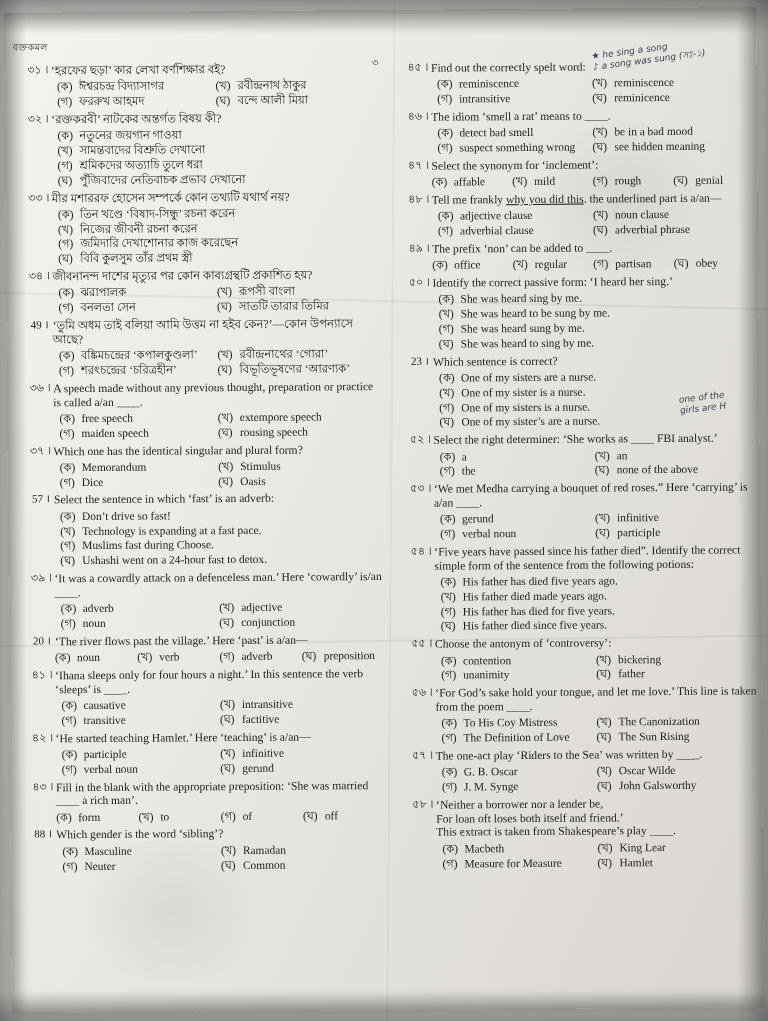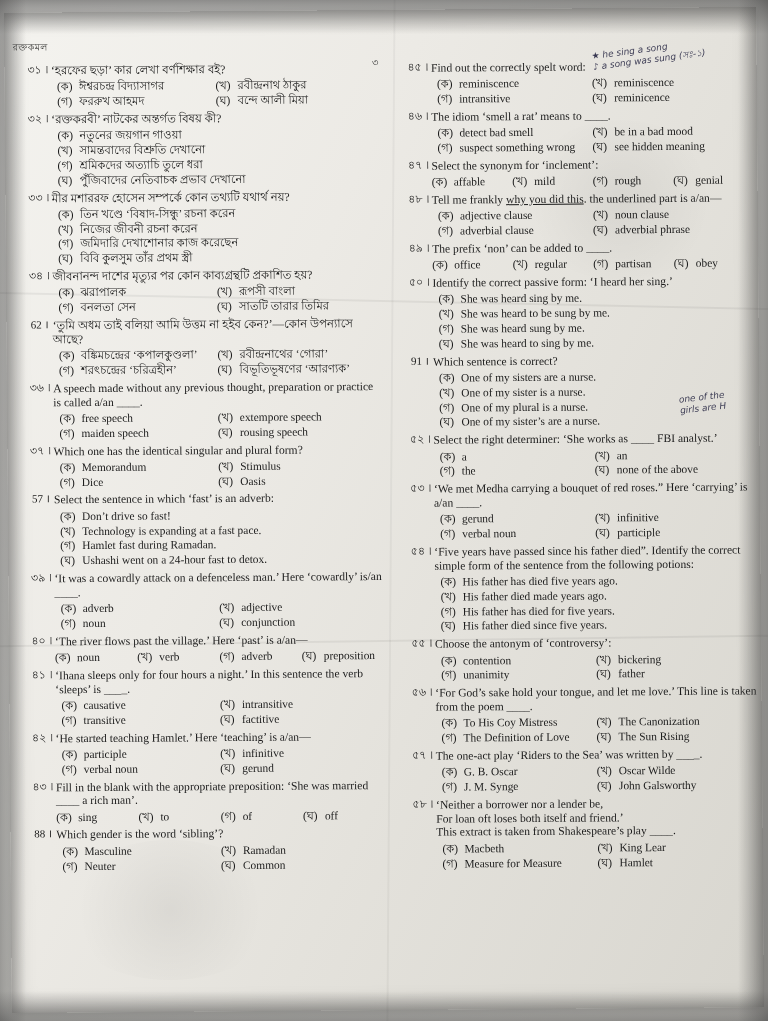--- a/index.html
+++ b/index.html
@@ -240,21 +240,21 @@
               </div>
               <div class="opt">
                 <span class="lbl">(ঘ)</span>
                 <span>সাতটি তারার তিমির</span>
               </div>
             </div>
           </div>
         </div>
         <div class="q">
           <div class="qline">
-            <div class="qnum">62 ।</div>
+            <div class="qnum">49 ।</div>
             <div class="qtext">‘তুমি অধম তাই বলিয়া আমি উত্তম না হইব কেন?’—কোন উপন্যাসে আছে?</div>
           </div>
           <div class="opts two">
             <div class="optrow">
               <div class="opt">
                 <span class="lbl">(ক)</span>
                 <span>বঙ্কিমচন্দ্রের ‘কপালকুণ্ডলা’</span>
               </div>
               <div class="opt">
                 <span class="lbl">(খ)</span>
@@ -343,21 +343,21 @@
             </div>
             <div class="optrow">
               <div class="opt">
                 <span class="lbl">(খ)</span>
                 <span>Technology is expanding at a fast pace.</span>
               </div>
             </div>
             <div class="optrow">
               <div class="opt">
                 <span class="lbl">(গ)</span>
-                <span>Hamlet fast during Ramadan.</span>
+                <span>Muslims fast during Choose.</span>
               </div>
             </div>
             <div class="optrow">
               <div class="opt">
                 <span class="lbl">(ঘ)</span>
                 <span>Ushashi went on a 24-hour fast to detox.</span>
               </div>
             </div>
           </div>
         </div>
@@ -384,21 +384,21 @@
               </div>
               <div class="opt">
                 <span class="lbl">(ঘ)</span>
                 <span>conjunction</span>
               </div>
             </div>
           </div>
         </div>
         <div class="q">
           <div class="qline">
-            <div class="qnum">৪০ ।</div>
+            <div class="qnum">20 ।</div>
             <div class="qtext">‘The river flows past the village.’ Here ‘past’ is a/an—</div>
           </div>
           <div class="opts four">
             <div class="optrow">
               <div class="opt">
                 <span class="lbl">(ক)</span>
                 <span>noun</span>
               </div>
               <div class="opt">
                 <span class="lbl">(খ)</span>
@@ -473,21 +473,21 @@
         </div>
         <div class="q">
           <div class="qline">
             <div class="qnum">৪৩ ।</div>
             <div class="qtext">Fill in the blank with the appropriate preposition: ‘She was married ____ a rich man’.</div>
           </div>
           <div class="opts four">
             <div class="optrow">
               <div class="opt">
                 <span class="lbl">(ক)</span>
-                <span>sing</span>
+                <span>form</span>
               </div>
               <div class="opt">
                 <span class="lbl">(খ)</span>
                 <span>to</span>
               </div>
               <div class="opt">
                 <span class="lbl">(গ)</span>
                 <span>of</span>
               </div>
               <div class="opt">
@@ -690,40 +690,40 @@
             <div class="optrow">
               <div class="opt">
                 <span class="lbl">(ঘ)</span>
                 <span>She was heard to sing by me.</span>
               </div>
             </div>
           </div>
         </div>
         <div class="q">
           <div class="qline">
-            <div class="qnum">91 ।</div>
+            <div class="qnum">23 ।</div>
             <div class="qtext">Which sentence is correct?</div>
           </div>
           <div class="opts stack">
             <div class="optrow">
               <div class="opt">
                 <span class="lbl">(ক)</span>
                 <span>One of my sisters are a nurse.</span>
               </div>
             </div>
             <div class="optrow">
               <div class="opt">
                 <span class="lbl">(খ)</span>
                 <span>One of my sister is a nurse.</span>
               </div>
             </div>
             <div class="optrow">
               <div class="opt">
                 <span class="lbl">(গ)</span>
-                <span>One of my plural is a nurse.</span>
+                <span>One of my sisters is a nurse.</span>
               </div>
             </div>
             <div class="optrow">
               <div class="opt">
                 <span class="lbl">(ঘ)</span>
                 <span>One of my sister’s are a nurse.</span>
               </div>
             </div>
           </div>
         </div>

